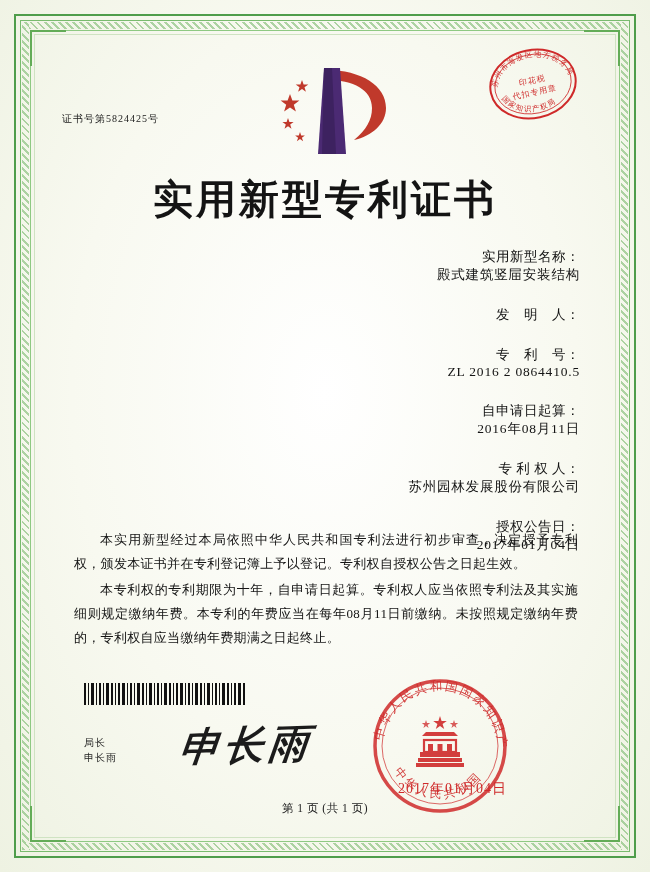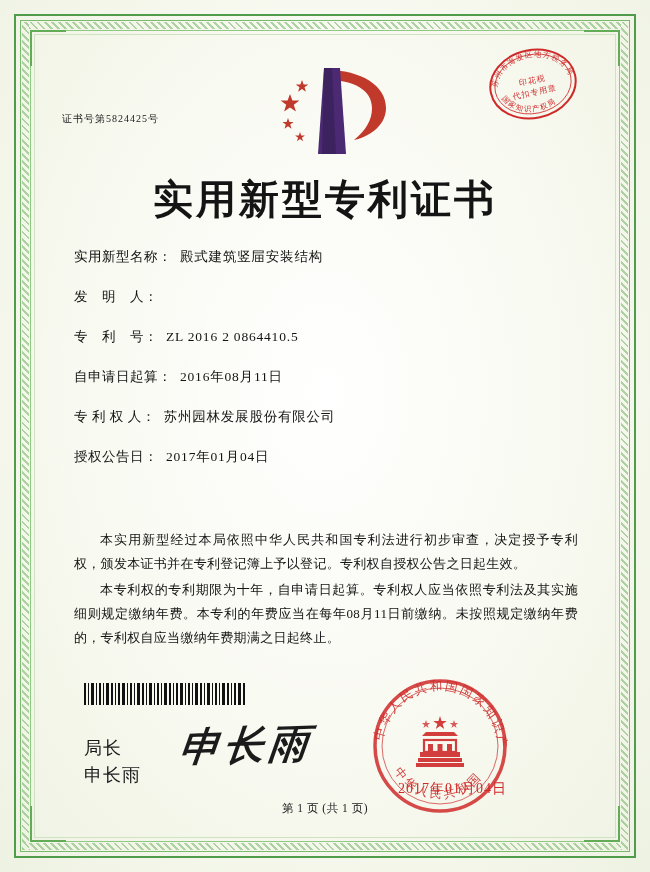--- a/index.html
+++ b/index.html
@@ -134,24 +134,25 @@
 
   
   .fields {
     position: absolute;
     left: 74px;
     top: 248px;
     right: 70px;
   }
   .field-row {
     display: flex;
-    align-items: center;
+    align-items: flex-end;
     margin-bottom: 22px;
     font-size: 13.5px;
     letter-spacing: 0.5px;
+    flex-direction: column;
   }
   .field-label {
     white-space: pre;
     color: #141414;
   }
   .field-value {
     margin-left: 8px;
     color: #141414;
     letter-spacing: 0.8px;
   }
@@ -180,21 +181,21 @@
     top: 683px;
     width: 164px;
     height: 22px;
   }
 
   
   .sig-block {
     position: absolute;
     left: 84px;
     top: 735px;
-    font-size: 18px;
+    font-size: 10px;
     line-height: 1.5;
     letter-spacing: 1px;
   }
   .sig-script {
     position: absolute;
     left: 180px;
     top: 718px;
     font-size: 40px;
     font-family: "DejaVu Serif", serif;
     font-style: italic;

